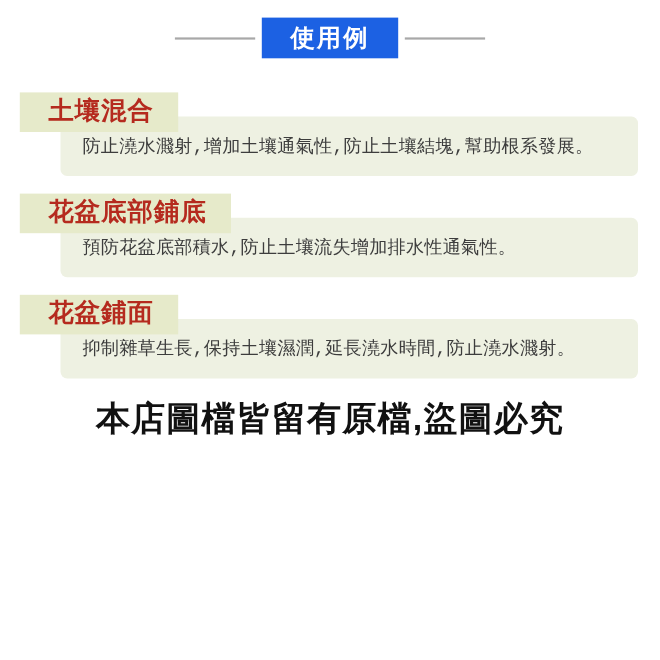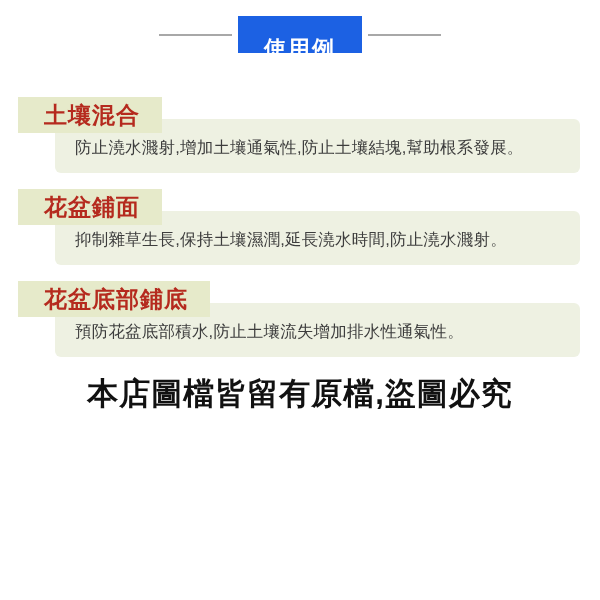--- a/index.html
+++ b/index.html
@@ -24,31 +24,32 @@
     height: 2px;
     background: #a8a8a8;
   }
   .banner {
     background: #1c61e3;
     color: #ffffff;
     font-size: 22px;
     font-weight: bold;
     line-height: 37px;
     height: 37px;
-    padding: 14px 26px;
+    padding: 0 26px;
     margin: 0 6px;
     letter-spacing: 2px;
     text-align: center;
   }
 
   
   .sections {
-    margin-top: 44px;
+    margin-top: 31px;
     padding-left: 18px;
     padding-right: 20px;
+    font-family: Liberation Mono, monospace;
   }
   .sec { margin-bottom: 16px; }
   .tab {
     display: inline-block;
     position: relative;
     z-index: 2;
     background: #e6eaca;
     color: #b52a1e;
     font-size: 23px;
     font-weight: bold;
@@ -94,27 +95,27 @@
   </div>
 
   <div class="sections">
 
     <section class="sec">
       <div class="tab">土壤混合</div>
       <div class="box">防止澆水濺射,增加土壤通氣性,防止土壤結塊,幫助根系發展。</div>
     </section>
 
     <section class="sec">
-      <div class="tab">花盆鋪面</div>
-      <div class="box">抑制雜草生長,保持土壤濕潤,延長澆水時間,防止澆水濺射。</div>
+      <div class="tab">花盆底部鋪底</div>
+      <div class="box">預防花盆底部積水,防止土壤流失增加排水性通氣性。</div>
     </section>
 
     <section class="sec">
-      <div class="tab">花盆底部鋪底</div>
-      <div class="box">預防花盆底部積水,防止土壤流失增加排水性通氣性。</div>
+      <div class="tab">花盆鋪面</div>
+      <div class="box">抑制雜草生長,保持土壤濕潤,延長澆水時間,防止澆水濺射。</div>
     </section>
 
 
     <section class="sec">
     </section>
 
   </div>
 
   <div class="footer">本店圖檔皆留有原檔,盜圖必究</div>
 

